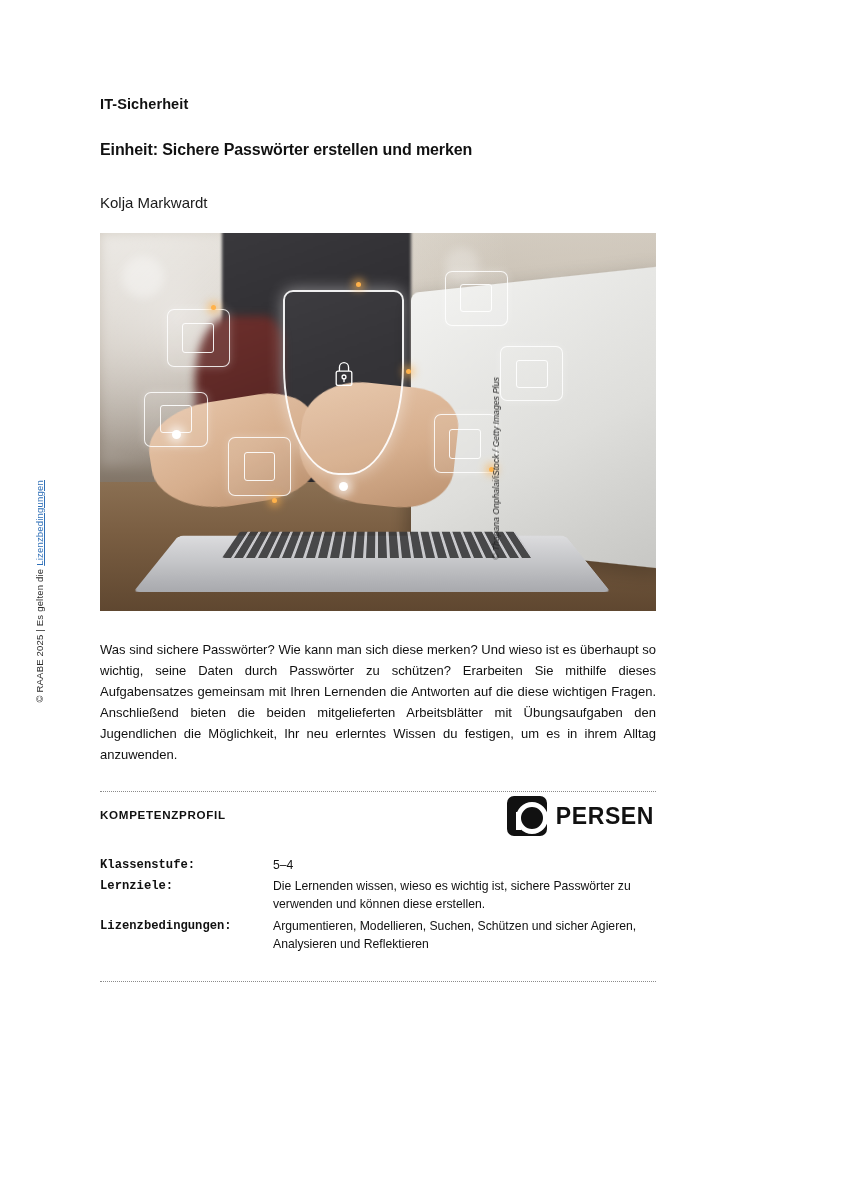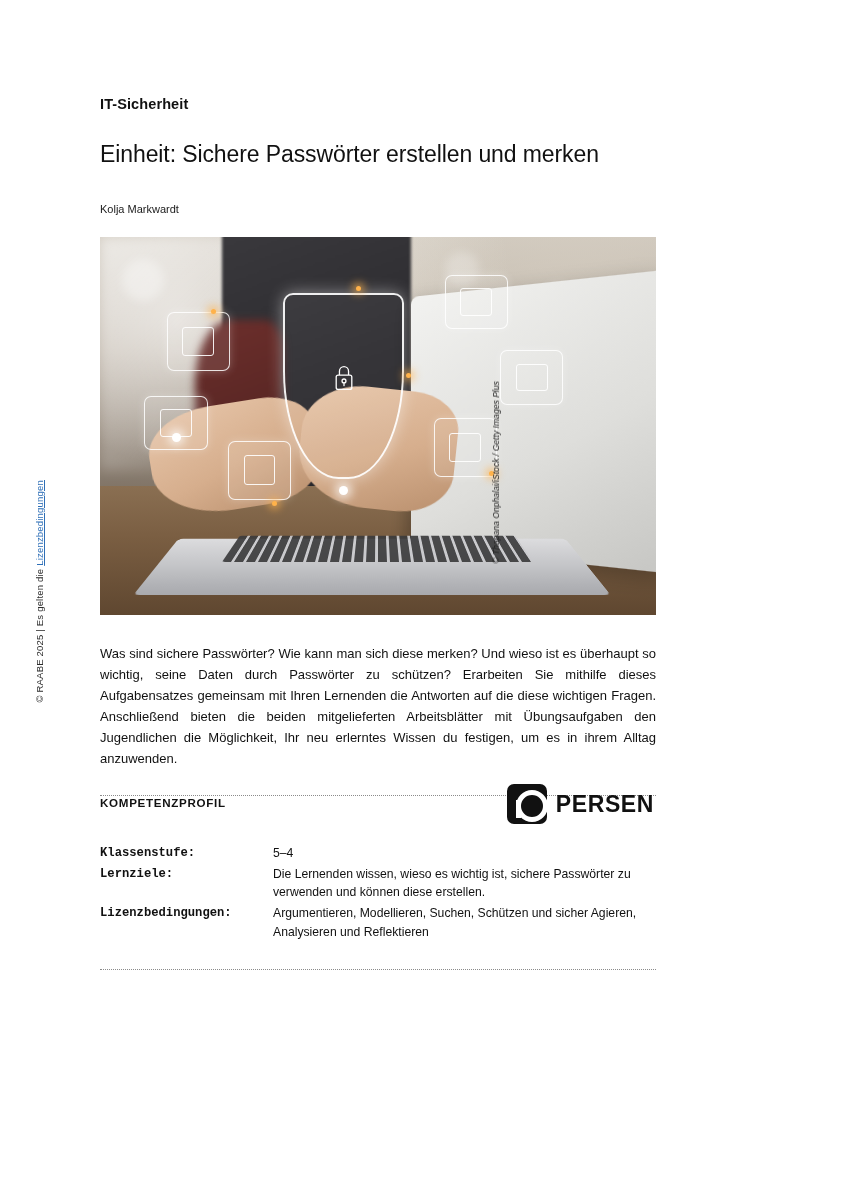--- a/index.html
+++ b/index.html
@@ -57,30 +57,30 @@
   .eyebrow {
     margin-top: 96px;
     font-size: 14.5px;
     font-weight: bold;
     color: #111;
     letter-spacing: 0.1px;
   }
 
   .doc-title {
     margin-top: 28px;
-    font-size: 23px;
-    font-weight: normal;
+    font-size: 16px;
+    font-weight: bold;
     color: #111;
     letter-spacing: -0.1px;
     line-height: 1.25;
   }
 
   .author {
     margin-top: 34px;
-    font-size: 11px;
+    font-size: 15px;
     color: #1a1a1a;
   }
 
   
   .hero-wrap {
     position: relative;
     margin-top: 22px;
     width: 556px;
     height: 378px;
   }
@@ -261,20 +261,21 @@
     border-top: 1.4px dotted #8b8b8b;
     height: 0;
     width: 556px;
   }
   .rule.bottom {
     margin-top: 26px;
   }
 
   .profile-head {
     position: relative;
+    margin-top: 16px;
     height: 44px;
   }
   .profile-title {
     font-size: 11.6px;
     font-weight: bold;
     letter-spacing: 0.7px;
     color: #111;
   }
 
   .logo {

